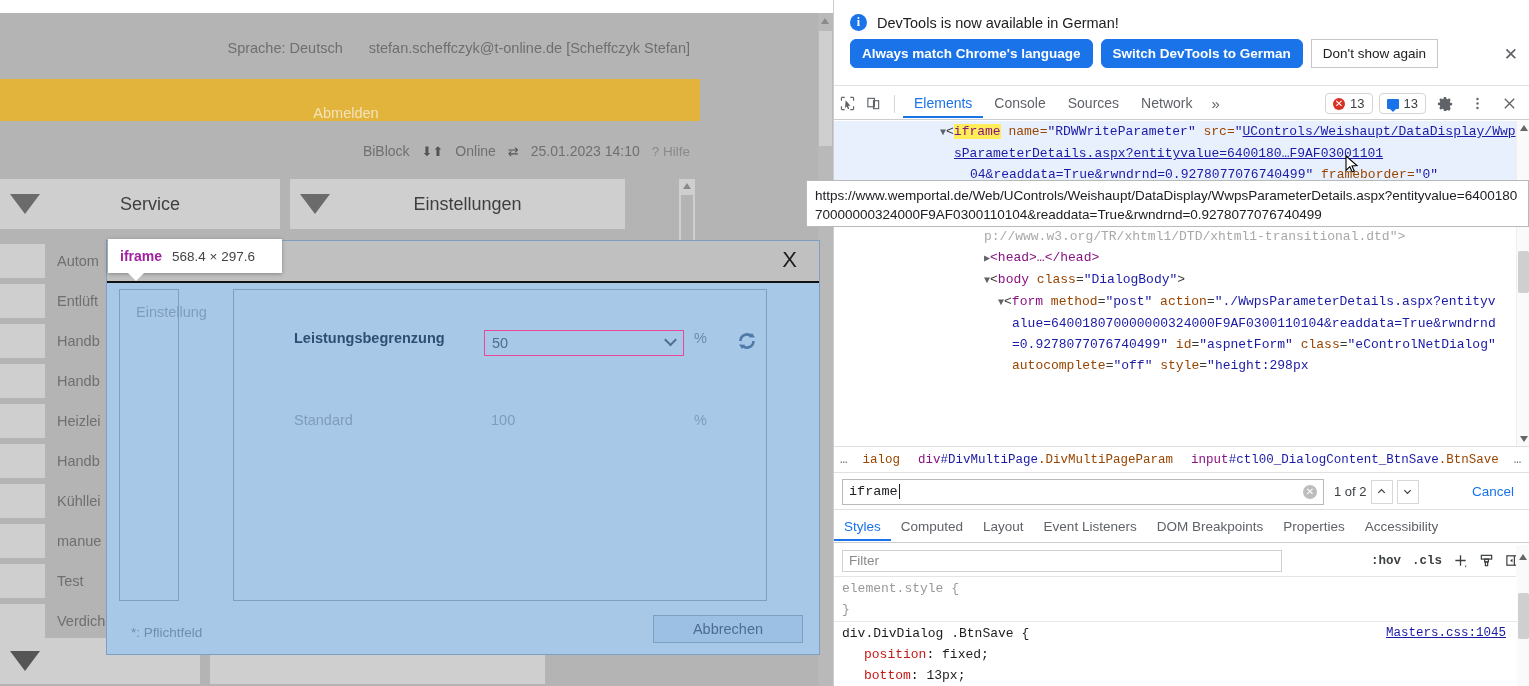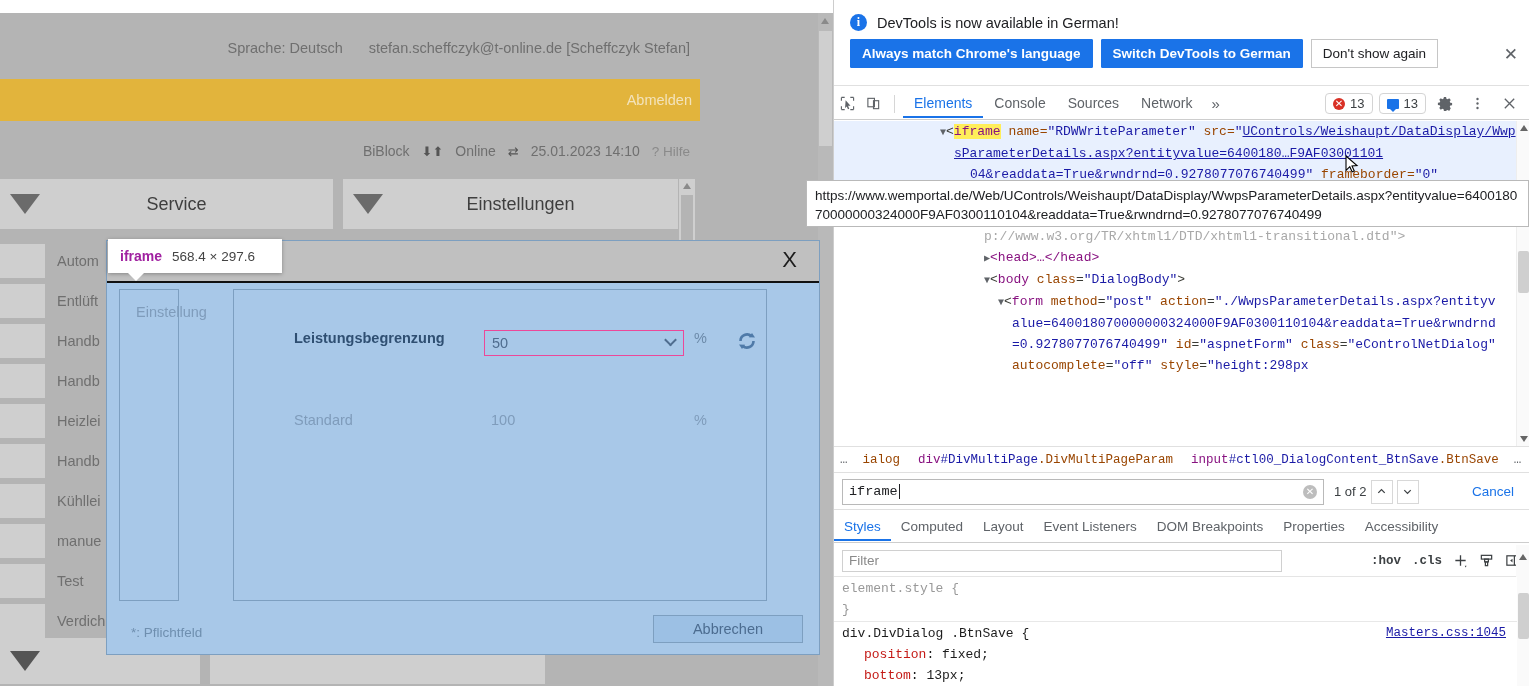--- a/index.html
+++ b/index.html
@@ -20,40 +20,40 @@
   .page-body{position:absolute;left:0;top:13px;width:818px;height:673px;background:#b4b4b4;}
 
   .userbar{
     position:absolute;left:0;top:18px;width:700px;height:34px;
     display:flex;justify-content:flex-end;align-items:center;gap:26px;
     font-size:14.5px;color:#6f6f6f;padding-right:10px;box-sizing:border-box;
   }
   .brandbar{
     position:absolute;left:0;top:66px;width:700px;height:42px;
     background:#e2b43c;display:flex;align-items:center;justify-content:flex-end;gap:18px;
-    padding-right:8px;box-sizing:border-box;
+    padding-right:8px;box-sizing:border-box;flex-direction:column;
   }
   .brandbar .logout{font-size:14.5px;color:#f3e3bb;}
   .logo{font-size:26px;font-weight:bold;color:#e4564a;letter-spacing:-0.5px;}
   .logo .dash{font-weight:400;}
 
   .statusbar{
     position:absolute;left:0;top:124px;width:700px;height:28px;
     display:flex;align-items:center;justify-content:flex-end;gap:12px;
     font-size:14px;color:#6f6f6f;padding-right:10px;box-sizing:border-box;
   }
   .statusbar .ico{font-size:13px;color:#555;}
   .statusbar .hilfe{color:#8a8a8a;font-size:13.5px;}
 
   .navrow{position:absolute;left:0;top:166px;width:680px;height:50px;display:flex;gap:10px;}
   .navtile{
     background:#cfcfcf;height:50px;display:flex;align-items:center;justify-content:center;
     position:relative;color:#3f3f3f;font-size:18px;
   }
-  .navtile.service{width:333px;}
+  .navtile.service{width:280px;}
   .navtile.einst{width:335px;}
   .navtile .tri{
     position:absolute;left:10px;top:50%;transform:translateY(-50%);
     width:0;height:0;border-left:15px solid transparent;border-right:15px solid transparent;
     border-top:20px solid #6b6b6b;
   }
   .navtile .lbl{margin-left:20px;}
 
   
   .menucol{position:absolute;left:0;top:228px;width:330px;}
@@ -164,21 +164,21 @@
     border-bottom:1px solid #e0e0e0;
   }
   .dt-banner .msgrow{display:flex;align-items:center;gap:10px;padding:6px 0 0 16px;}
   .info-dot{
     width:17px;height:17px;border-radius:50%;background:#1a73e8;color:#fff;font-size:12px;
     display:flex;align-items:center;justify-content:center;font-weight:bold;font-family:"Liberation Serif",serif;
   }
   .dt-banner .msg{font-size:14.5px;color:#202124;}
   .dt-banner .btnrow{display:flex;align-items:center;gap:8px;padding:8px 0 0 16px;}
   .btn-blue{
-    background:#1a73e8;color:#fff;font-size:13.5px;border-radius:1px;padding:6px 11px;
+    background:#1a73e8;color:#fff;font-size:13.5px;border-radius:6px;padding:6px 11px;
     border:1px solid #1a73e8;cursor:pointer;white-space:nowrap;font-weight:bold;
   }
   .btn-plain{
     background:#fff;color:#202124;font-size:13.5px;border-radius:0;padding:6px 11px;
     border:1px solid #c6c6c6;cursor:pointer;white-space:nowrap;
   }
   .banner-close{
     position:absolute;right:12px;top:36px;font-size:17px;color:#5f6368;cursor:pointer;
   }
 

